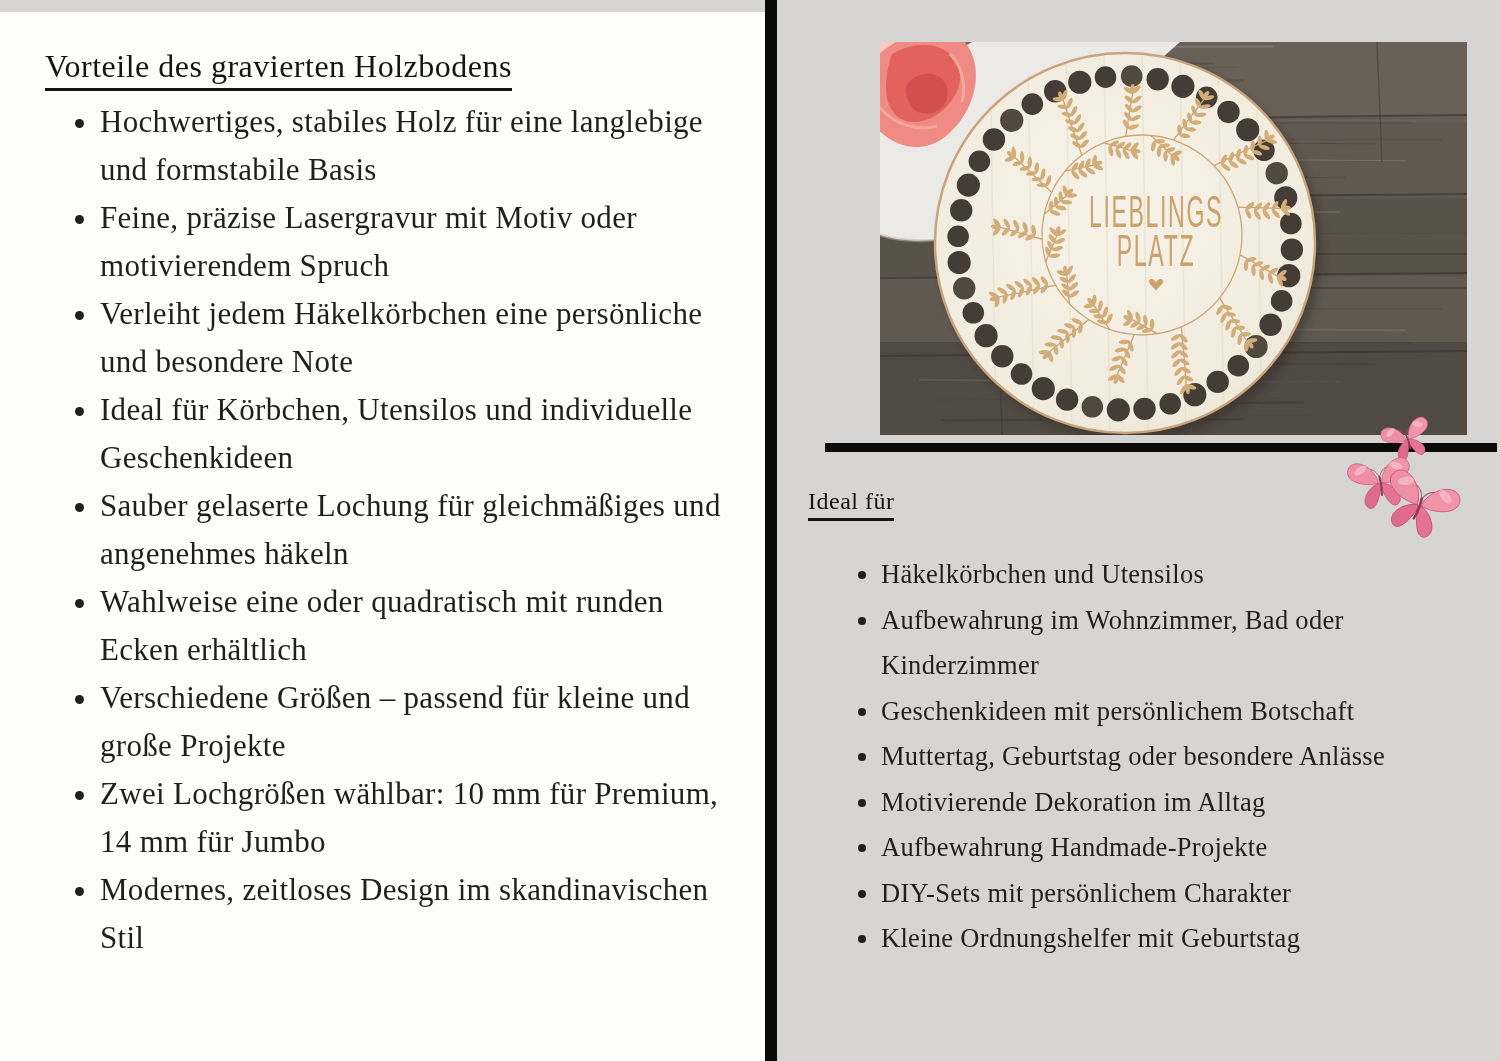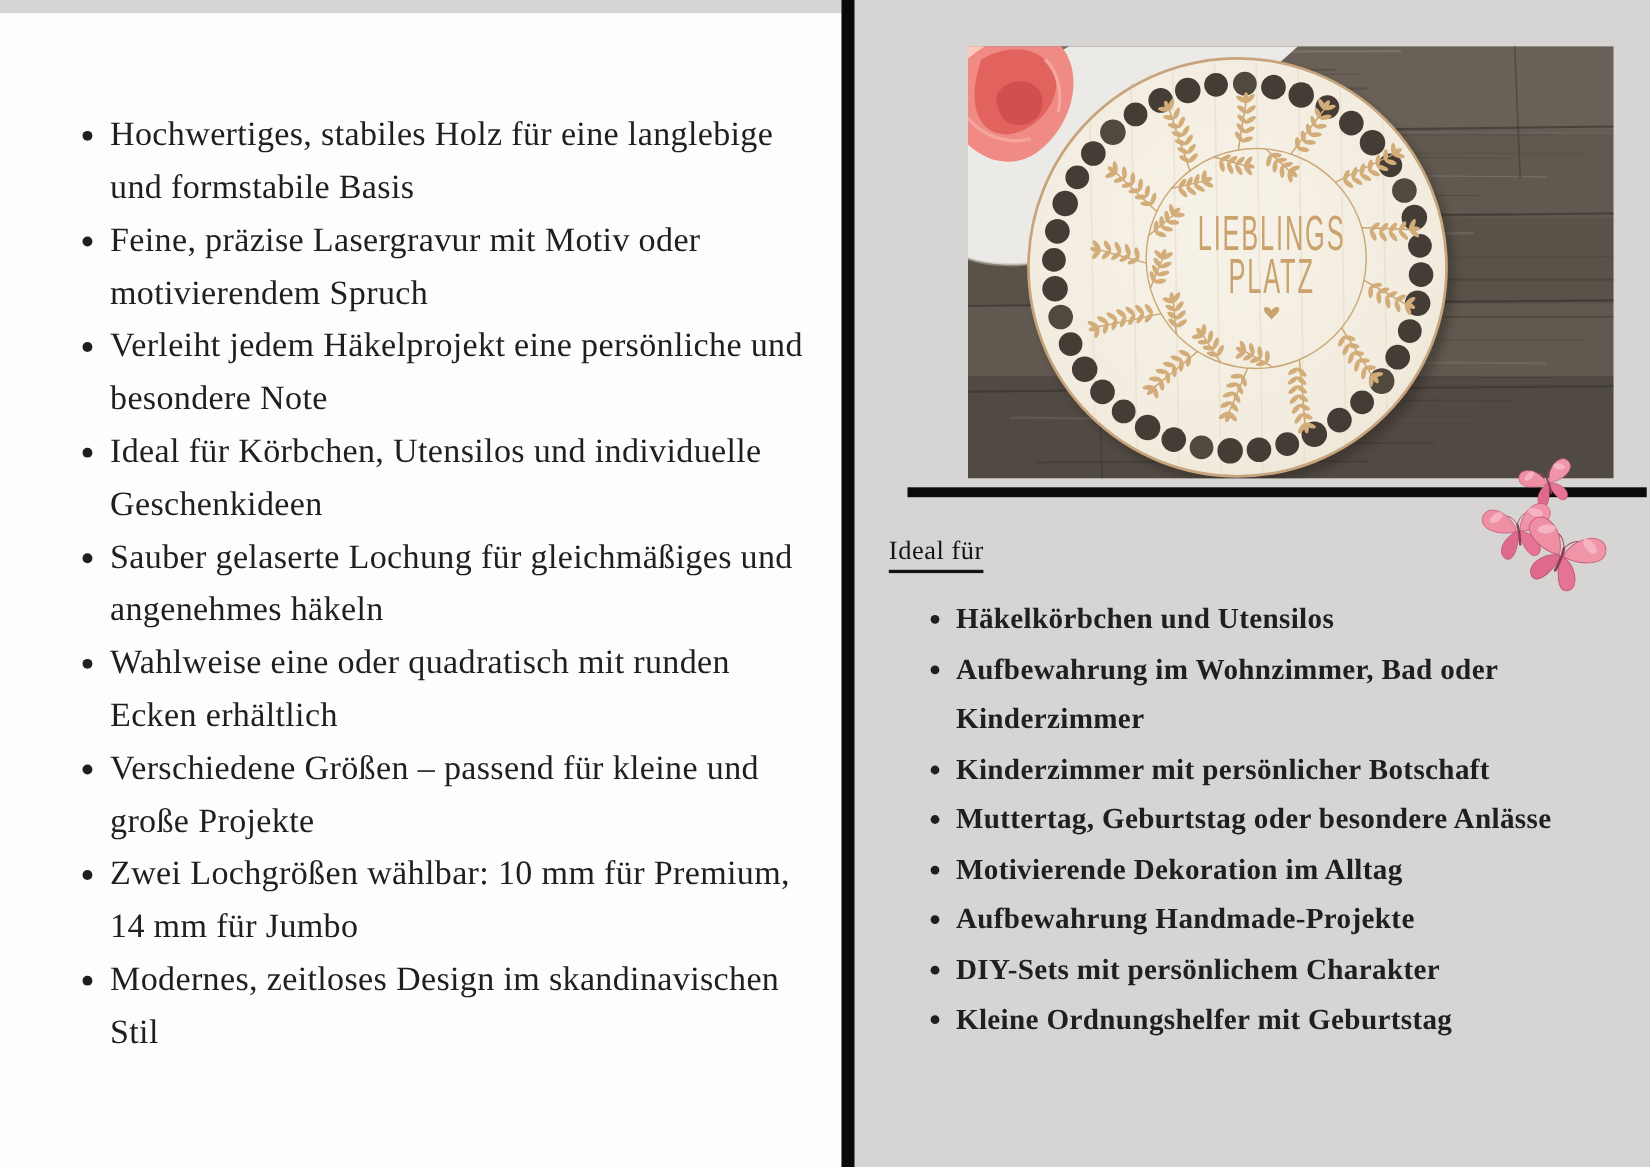--- a/index.html
+++ b/index.html
@@ -16,34 +16,35 @@
   
   .divider{position:absolute;left:765px;top:0;width:12px;height:1061px;background:#0a0a0a;}
   
   .right-panel{position:absolute;left:777px;top:0;width:723px;height:1061px;background:#d6d5d3;}
   .photo{position:absolute;left:103px;top:42px;width:587px;height:393px;margin:0;z-index:1;}
   .photo svg{display:block;width:587px;height:393px;}
   .rule{position:absolute;left:48px;top:443px;width:672px;height:9px;background:#0b0b0b;z-index:2;}
   .butterflies{position:absolute;left:563px;top:408px;width:140px;height:140px;z-index:5;}
   .right-heading{position:absolute;left:31px;top:488px;margin:0;font-size:24px;font-weight:normal;
         letter-spacing:.5px;color:#141414;}
-  .ideal-list{position:absolute;left:36px;top:536px;width:597px;margin:4px;padding:0 0 0 52px;
-        list-style:disc;font-weight:bold;}
+  .ideal-list{position:absolute;left:36px;top:536px;width:597px;margin:16px;padding:0 0 0 52px;
+        list-style:disc;}
   .ideal-list li{font-size:26.5px;line-height:45.5px;letter-spacing:.3px;}
 </style>
 </head>
 <body>
 
 <div class="page">
 
   <section class="left-panel">
+    <h1 class="left-heading"><span class="u">Vorteile des gravierten Holzbodens</span></h1>
     <ul class="benefits-list">
         <li>Hochwertiges, stabiles Holz für eine langlebige und formstabile Basis</li>
         <li>Feine, präzise Lasergravur mit Motiv oder motivierendem Spruch</li>
-        <li>Verleiht jedem Häkelprojekt eine persönliche und besondere Note</li>
+        <li>Verleiht jedem Häkelkörbchen eine persönliche und besondere Note</li>
         <li>Ideal für Körbchen, Utensilos und individuelle Geschenkideen</li>
         <li>Sauber gelaserte Lochung für gleichmäßiges und angenehmes häkeln</li>
         <li>Wahlweise eine oder quadratisch mit runden Ecken erhältlich</li>
         <li>Verschiedene Größen – passend für kleine und große Projekte</li>
         <li>Zwei Lochgrößen wählbar: 10 mm für Premium, 14 mm für Jumbo</li>
         <li>Modernes, zeitloses Design im skandinavischen Stil</li>
       </ul>
   </section>
 
   <div class="divider"></div>
@@ -532,21 +533,21 @@
       </defs>
       <use href="#bf" transform="translate(67,30) rotate(-18) scale(0.78)"></use>
       <use href="#bf" transform="translate(40,73) rotate(-8) scale(1.0)"></use>
       <use href="#bf" transform="translate(80,95) rotate(22) scale(1.18)"></use>
     </svg>
 
     <h2 class="right-heading"><span class="u">Ideal für</span></h2>
     <ul class="ideal-list">
         <li>Häkelkörbchen und Utensilos</li>
         <li>Aufbewahrung im Wohnzimmer, Bad oder Kinderzimmer</li>
-        <li>Kinderzimmer mit persönlicher Botschaft</li>
+        <li>Geschenkideen mit persönlichem Botschaft</li>
         <li>Muttertag, Geburtstag oder besondere Anlässe</li>
         <li>Motivierende Dekoration im Alltag</li>
         <li>Aufbewahrung Handmade-Projekte</li>
         <li>DIY-Sets mit persönlichem Charakter</li>
         <li>Kleine Ordnungshelfer mit Geburtstag</li>
       </ul>
   </section>
 </div>
 
 </body></html>

